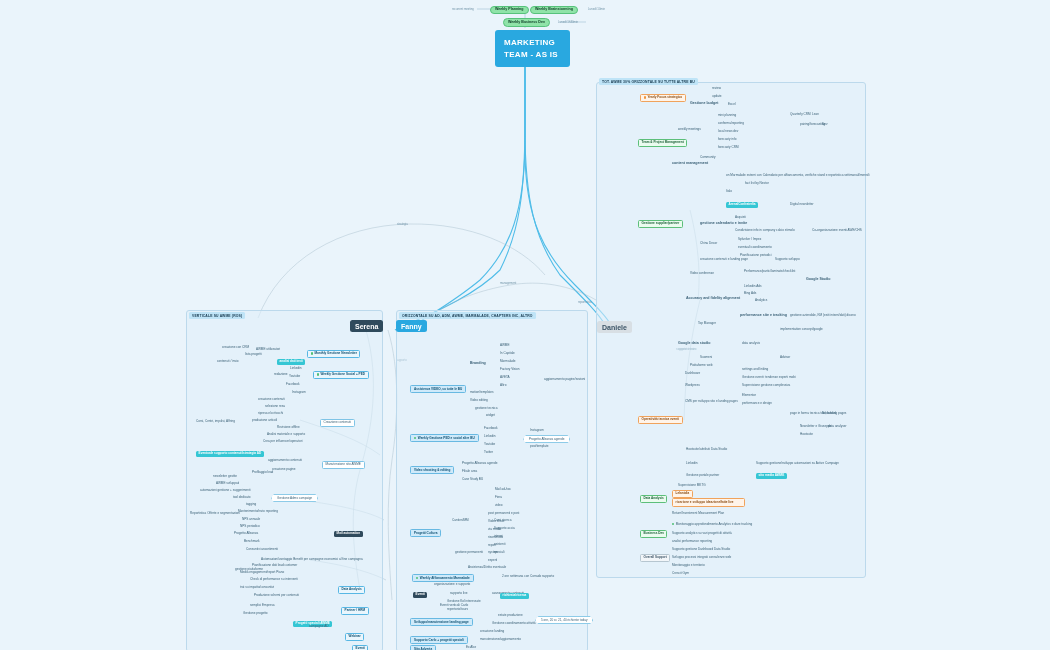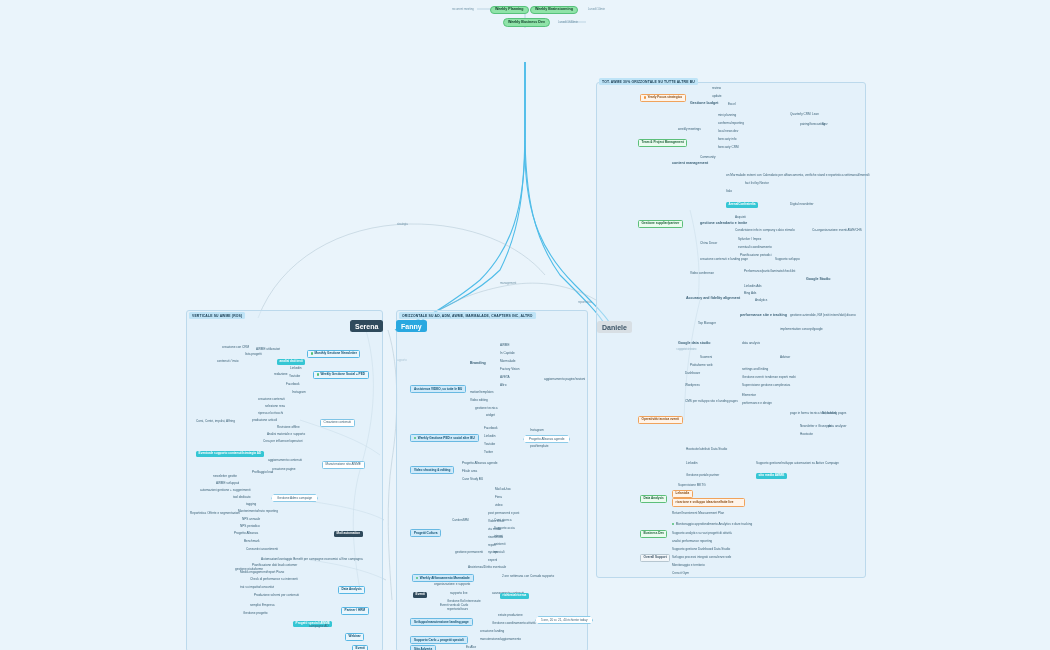--- a/index.html
+++ b/index.html
@@ -85,20 +85,22 @@
     </g>
   </svg>
 
   <div class="edge-label" style="left:452px;top:7px;">recurrent meeting</div>
   <div class="pill" style="left:490px;top:5.5px;">Weekly Planning</div>
   <div class="pill" style="left:530px;top:5.5px;">Weekly Brainstorming</div>
   <div class="pill" style="left:503px;top:18px;">Weekly Business Dev</div>
   <div class="edge-label" style="left:588px;top:7px;">Lunedì 10min</div>
   <div class="edge-label" style="left:558px;top:19.5px;">Lunedì 1h30min</div>
 
+  <div class="central" style="left:495px;top:30px;width:57px;">MARKETING
+TEAM - AS IS</div>
 
   <div class="edge-label" style="left:397px;top:222px;">strategia</div>
   <div class="edge-label" style="left:500px;top:281px;">management</div>
   <div class="edge-label" style="left:578px;top:300px;">reportistica</div>
   <div class="edge-label" style="left:676px;top:347px;">supporto tecnico</div>
   <div class="edge-label" style="left:396px;top:358px;">supporto</div>
   <div class="edge-label" style="left:678px;top:347px;">supporto team</div>
 
   <div class="frame" style="left:186px;top:310px;width:195px;height:340px;"></div>
   <div class="frame-title" style="left:189px;top:312px;">VERTICALE SU AWME (ROS)</div>

